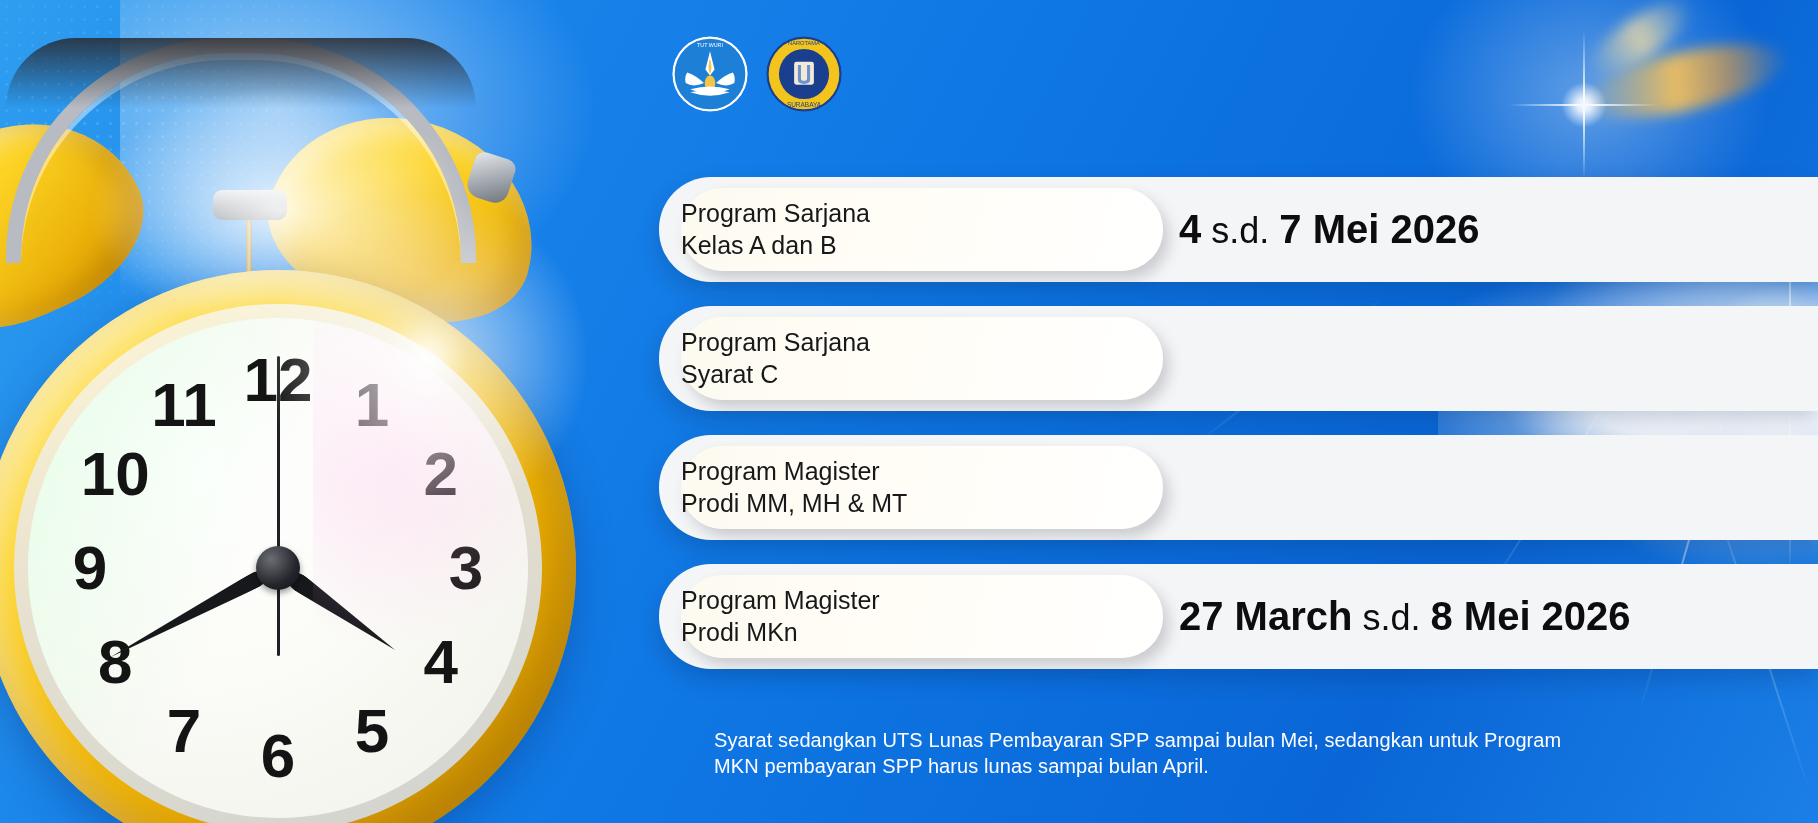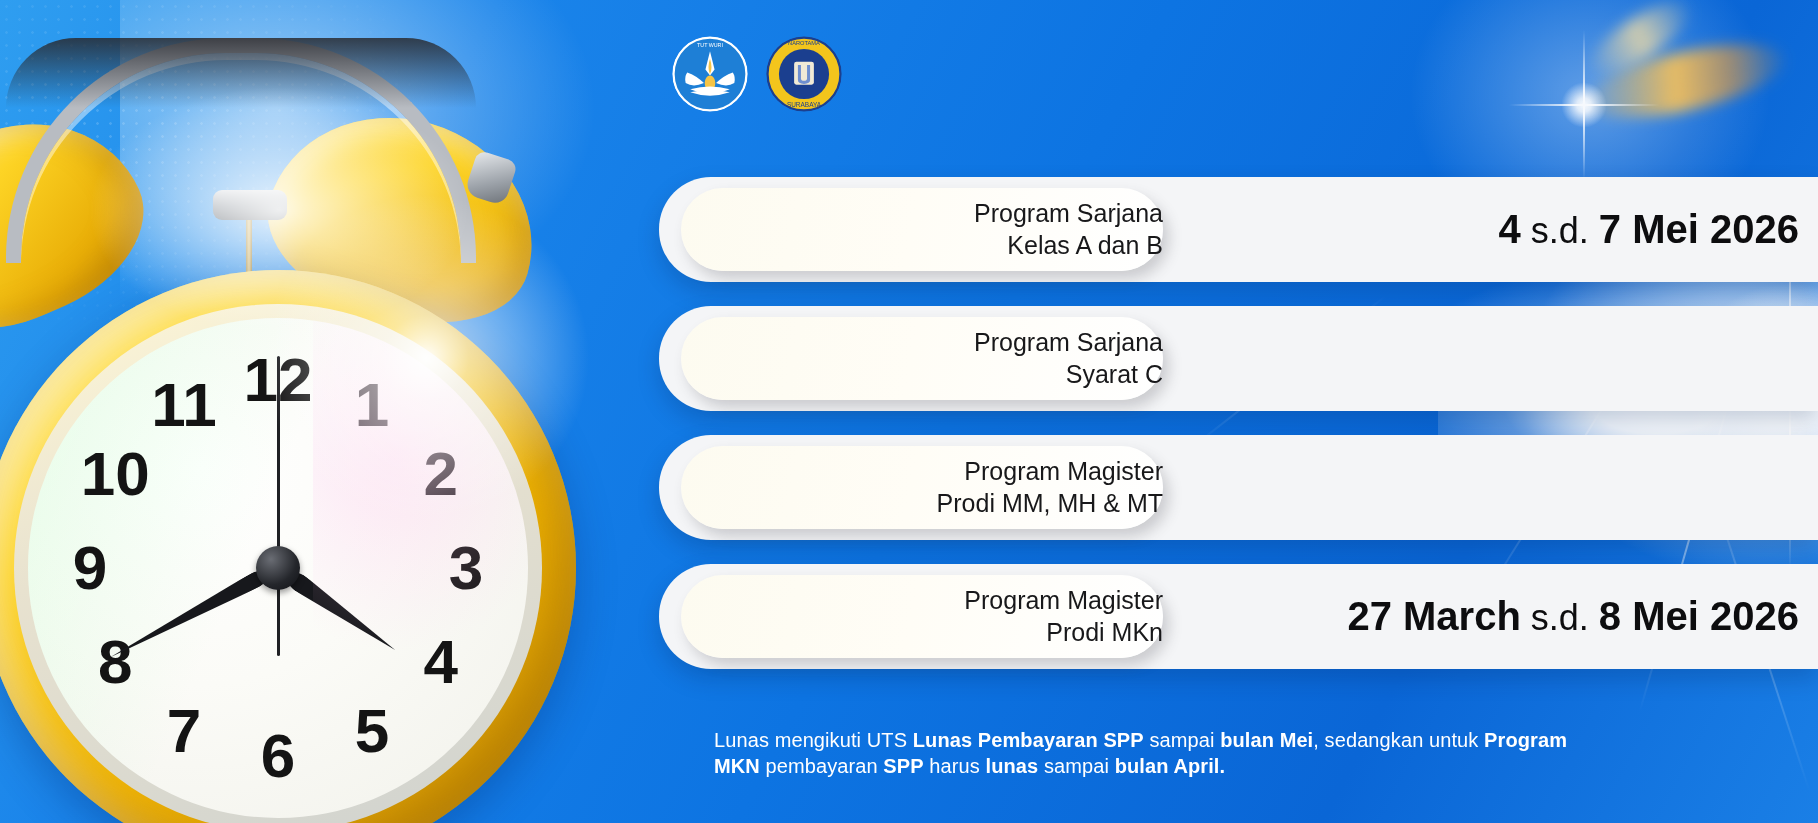--- a/index.html
+++ b/index.html
@@ -121,30 +121,30 @@
 
   
   .cards{position:absolute;left:659px;top:177px;width:1159px;}
   .card{position:relative;height:105px;border-radius:52px 0 0 52px;background:#f4f5f7;
         margin-bottom:24px;display:flex;align-items:center;
         box-shadow:0 10px 22px rgba(0,35,90,.22);}
   .card:last-child{margin-bottom:0;}
   .pill{position:absolute;left:22px;top:11px;width:482px;height:83px;border-radius:42px;
         background:linear-gradient(100deg,#fdfbf0 0%,#fffdf6 48%,#ffffff 100%);
         box-shadow:6px 8px 14px rgba(60,60,70,.22);
-        display:flex;flex-direction:column;align-items:flex-end;justify-content:center;}
+        display:flex;flex-direction:column;align-items:flex-start;justify-content:center;}
   .pill .p1,.pill .p2{font-size:25px;color:#18181a;line-height:1.26;font-weight:400;white-space:nowrap;}
-  .date{position:absolute;left:520px;width:620px;text-align:right;font-size:40px;color:#0d0d0f;white-space:nowrap;}
+  .date{position:absolute;left:520px;width:620px;text-align:left;font-size:40px;color:#0d0d0f;white-space:nowrap;}
   .date .b{font-weight:700;}
   .date .s{font-weight:400;font-size:36px;}
 
   
   .note{position:absolute;left:714px;top:727px;width:880px;color:#ffffff;
         font-size:20px;line-height:1.32;letter-spacing:.1px;}
-  .note b{font-weight:700;}
+  .note b{font-weight:400;}
 </style>
 </head>
 <body>
 
 <div class="banner">
 
   <div class="sky-decor">
     <div class="haze"></div>
     <div class="dotgrid"></div>
     <div class="sunglow"></div>
@@ -436,15 +436,15 @@
       </div>
       <div class="card">
         <div class="pill">
           <div class="p1">Program Magister</div>
           <div class="p2">Prodi MKn</div>
         </div>
         <div class="date"><span class="b">27 March</span><span class="s"> s.d. </span><span class="b">8 Mei 2026</span></div>
       </div>
     </div>
 
-  <div class="note" id="note"><span>Lunas mengikuti UTS </span><b>Lunas Pembayaran SPP</b><span> sampai </span><b>bulan Mei</b><span>, sedangkan untuk </span><b>Program MKN</b><span> pembayaran </span><b>SPP</b><span> harus </span><b>lunas</b><span> sampai </span><b>bulan April.</b></div>
+  <div class="note" id="note"><span>Syarat sedangkan UTS </span><b>Lunas Pembayaran SPP</b><span> sampai </span><b>bulan Mei</b><span>, sedangkan untuk </span><b>Program MKN</b><span> pembayaran </span><b>SPP</b><span> harus </span><b>lunas</b><span> sampai </span><b>bulan April.</b></div>
 
 </div>
 
 </body></html>

